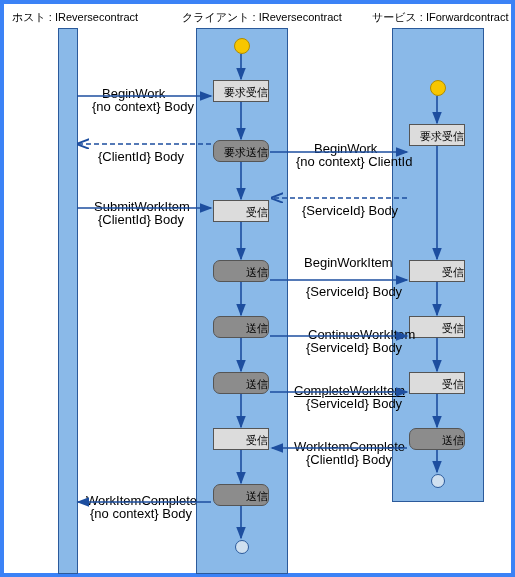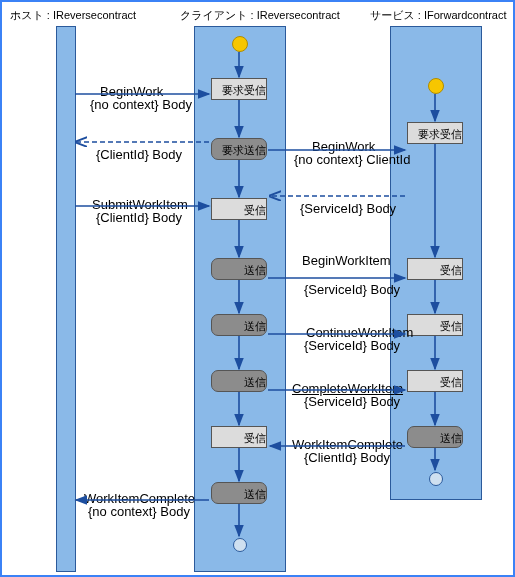--- a/index.html
+++ b/index.html
@@ -7,21 +7,21 @@
     padding: 0;
     background: #fff;
     font-family: Arial, sans-serif;
     font-size: 11px;
     color: #000;
   }
   .canvas {
     position: relative;
     width: 515px;
     height: 577px;
-    border: 2px solid #3b82f6;
+    border: 4px solid #3b82f6;
     box-sizing: border-box;
   }
   .header {
     position: absolute;
     top: 6px;
     font-size: 11px;
     white-space: nowrap;
   }
   .lifeline {
     position: absolute;

